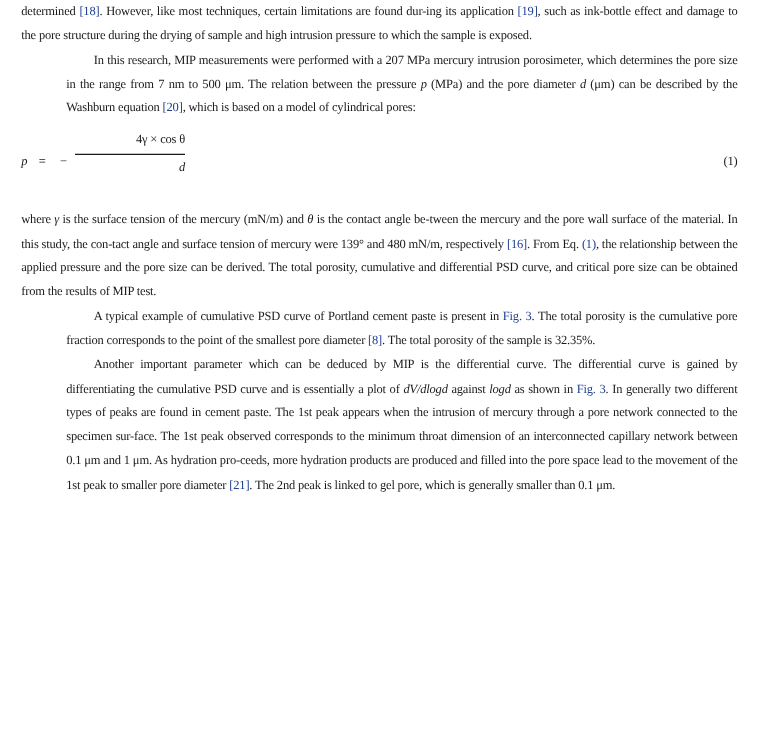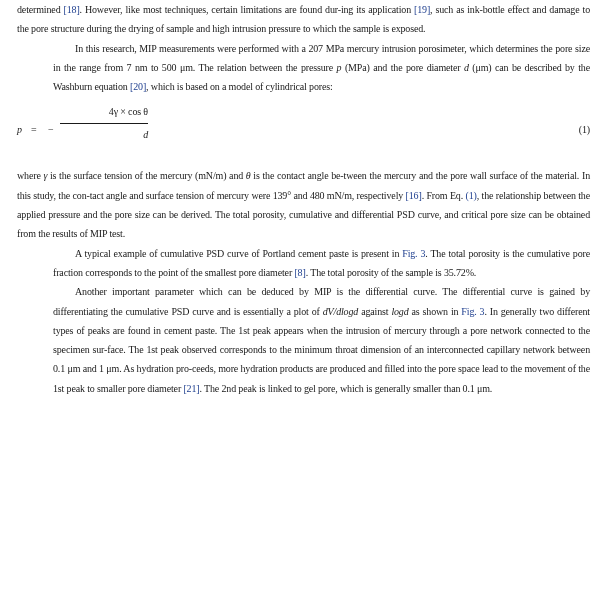--- a/index.html
+++ b/index.html
@@ -108,20 +108,20 @@
       <span class="frac-den">d</span>
     </span>
     <span class="eq-number">(1)</span>
   </div>
 
   <p class="para">
     <span>where </span><span class="it">γ</span><span> is the surface tension of the mercury (mN/m) and </span><span class="it">θ</span><span> is the contact angle be-tween the mercury and the pore wall surface of the material. In this study, the con-tact angle and surface tension of mercury were 139° and 480 mN/m, respectively </span><span class="cite">[16]</span><span>. From Eq. </span><span class="cite">(1)</span><span>, the relationship between the applied pressure and the pore size can be derived. The total porosity, cumulative and differential PSD curve, and critical pore size can be obtained from the results of MIP test.</span>
   </p>
 
   <p class="para indent">
-    <span>A typical example of cumulative PSD curve of Portland cement paste is present in </span><span class="cite">Fig. 3</span><span>. The total porosity is the cumulative pore fraction corresponds to the point of the smallest pore diameter </span><span class="cite">[8]</span><span>. The total porosity of the sample is 35.72%.</span>
+    <span>A typical example of cumulative PSD curve of Portland cement paste is present in </span><span class="cite">Fig. 3</span><span>. The total porosity is the cumulative pore fraction corresponds to the point of the smallest pore diameter </span><span class="cite">[8]</span><span>. The total porosity of the sample is 32.35%.</span>
   </p>
 
   <p class="para indent">
     <span>Another important parameter which can be deduced by MIP is the differential curve. The differential curve is gained by differentiating the cumulative PSD curve and is essentially a plot of </span><span class="it">dV/dlogd</span><span> against </span><span class="it">logd</span><span> as shown in </span><span class="cite">Fig. 3</span><span>. In generally two different types of peaks are found in cement paste. The 1st peak appears when the intrusion of mercury through a pore network connected to the specimen sur-face. The 1st peak observed corresponds to the minimum throat dimension of an interconnected capillary network between 0.1 μm and 1 μm. As hydration pro-ceeds, more hydration products are produced and filled into the pore space lead to the movement of the 1st peak to smaller pore diameter </span><span class="cite">[21]</span><span>. The 2nd peak is linked to gel pore, which is generally smaller than 0.1 μm.</span>
   </p>
 
 </div>
 
 </body></html>

